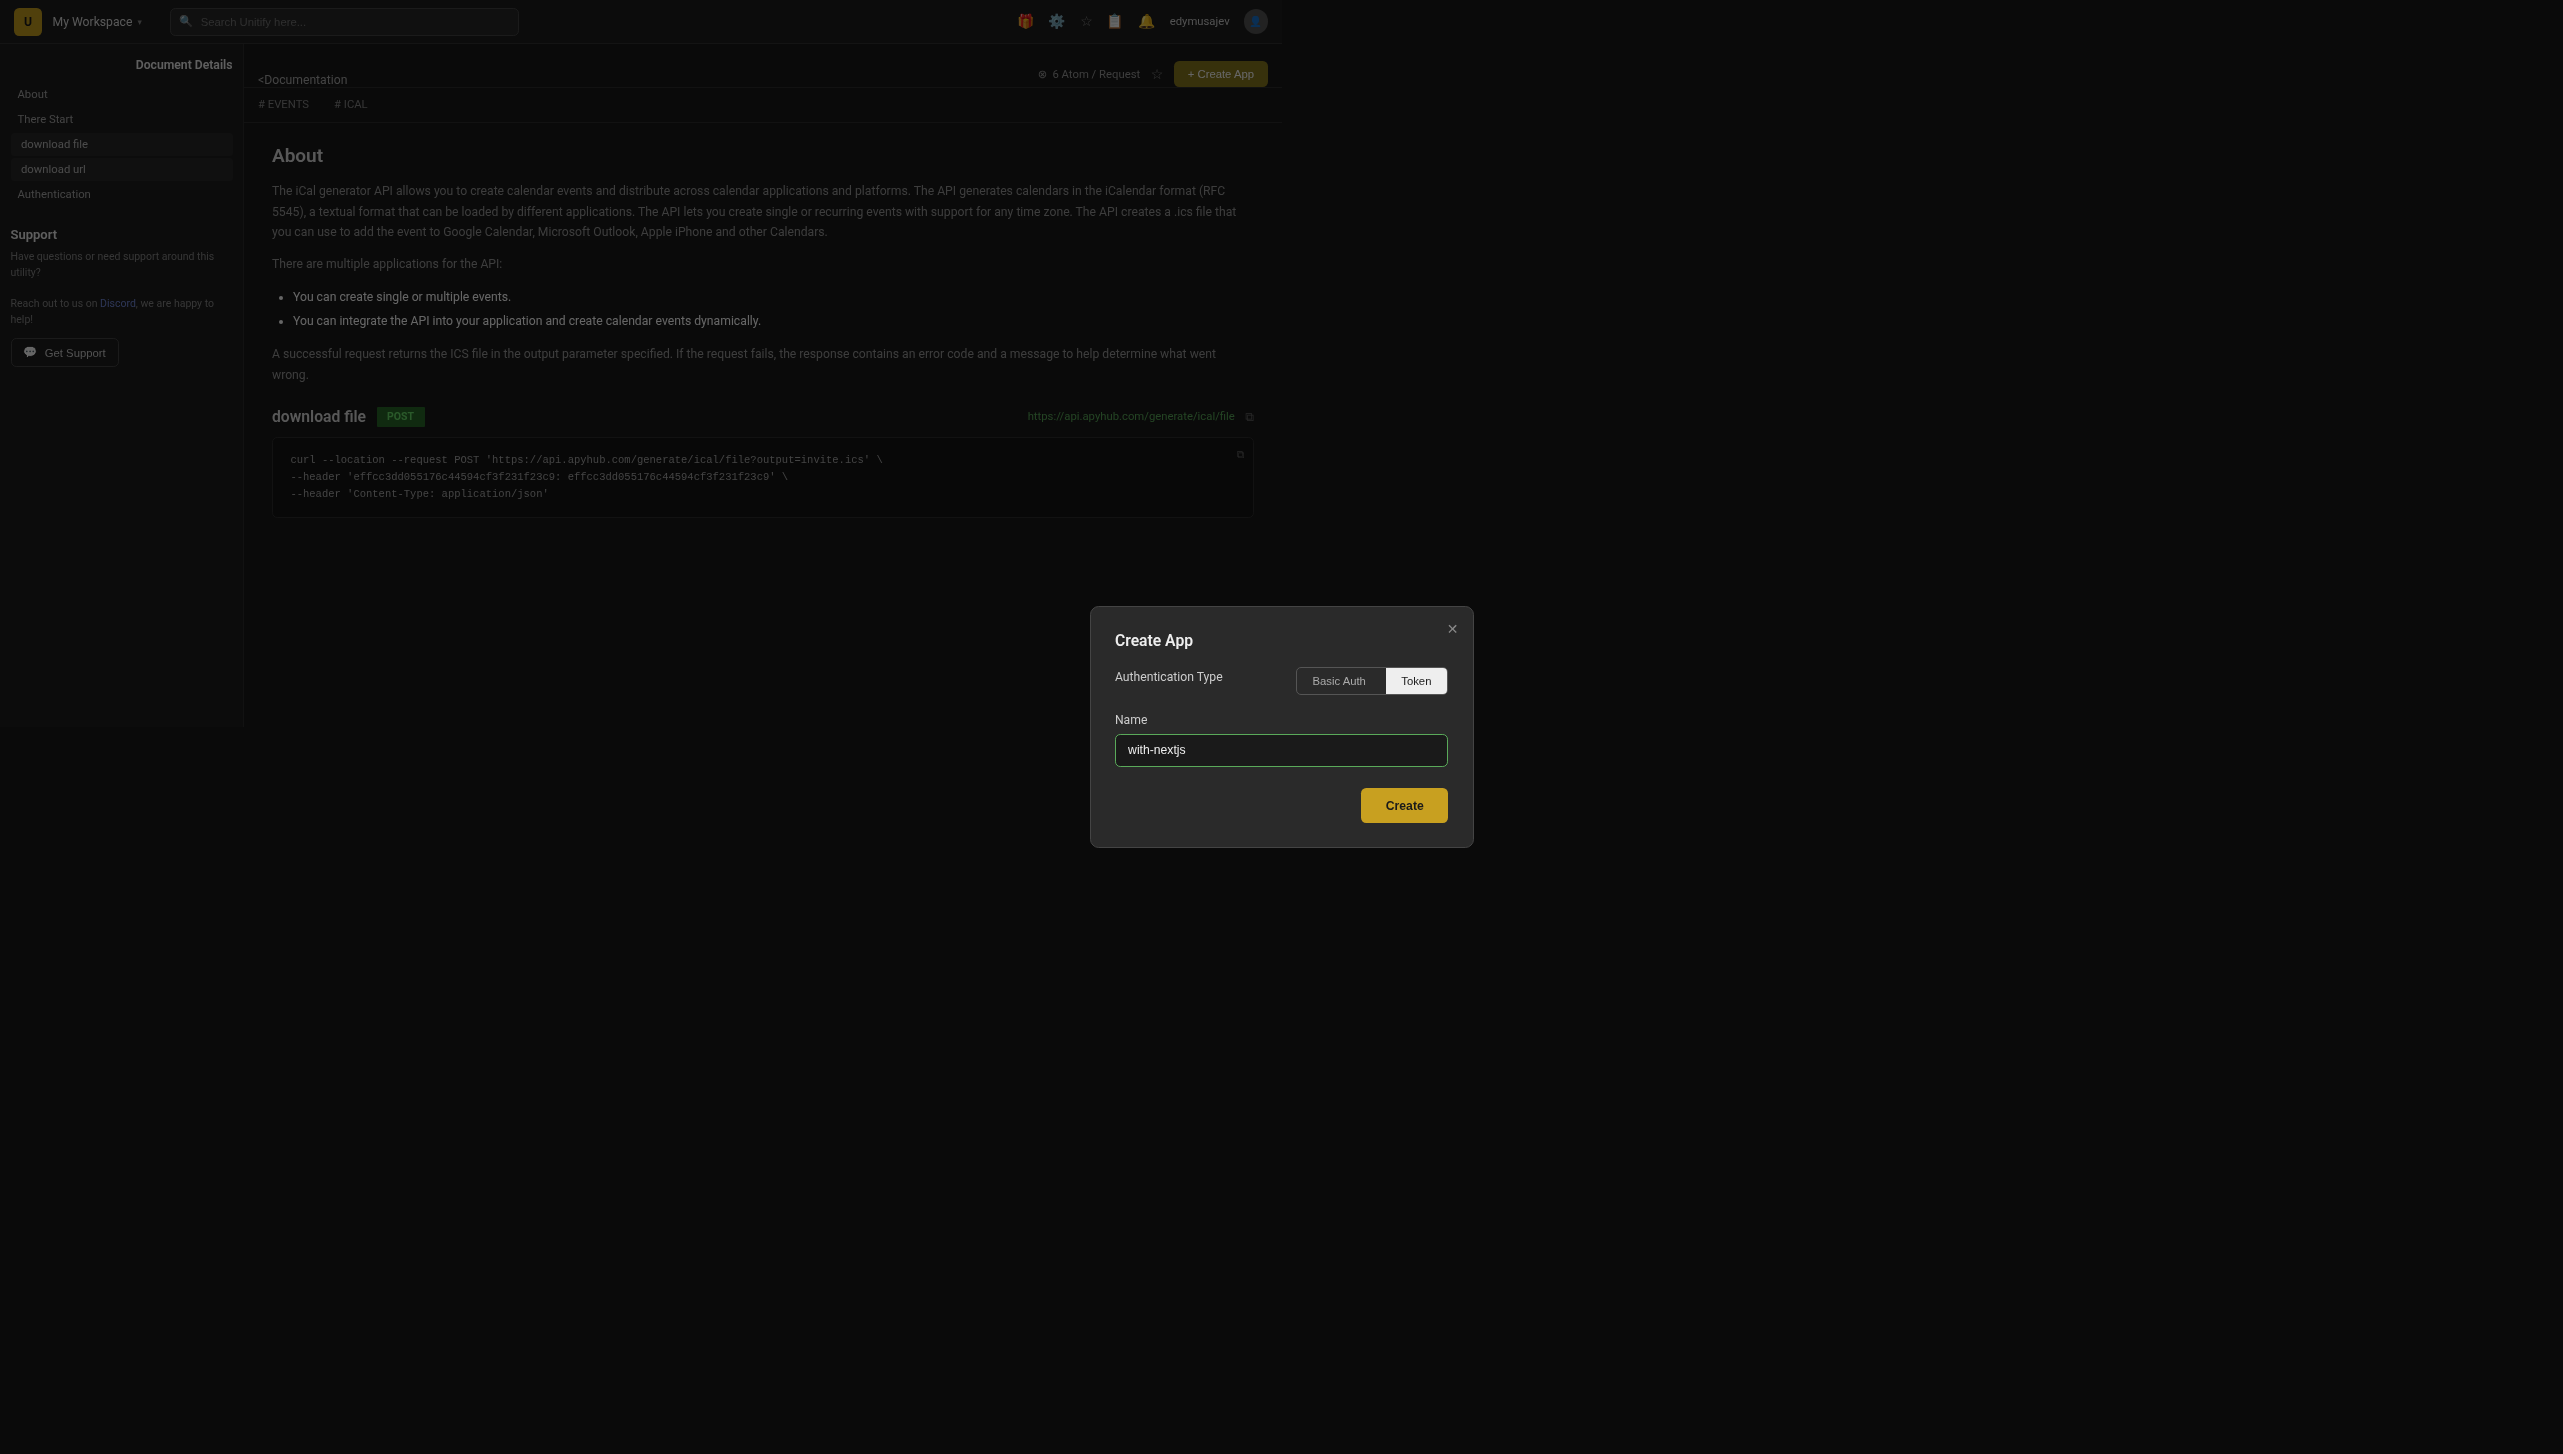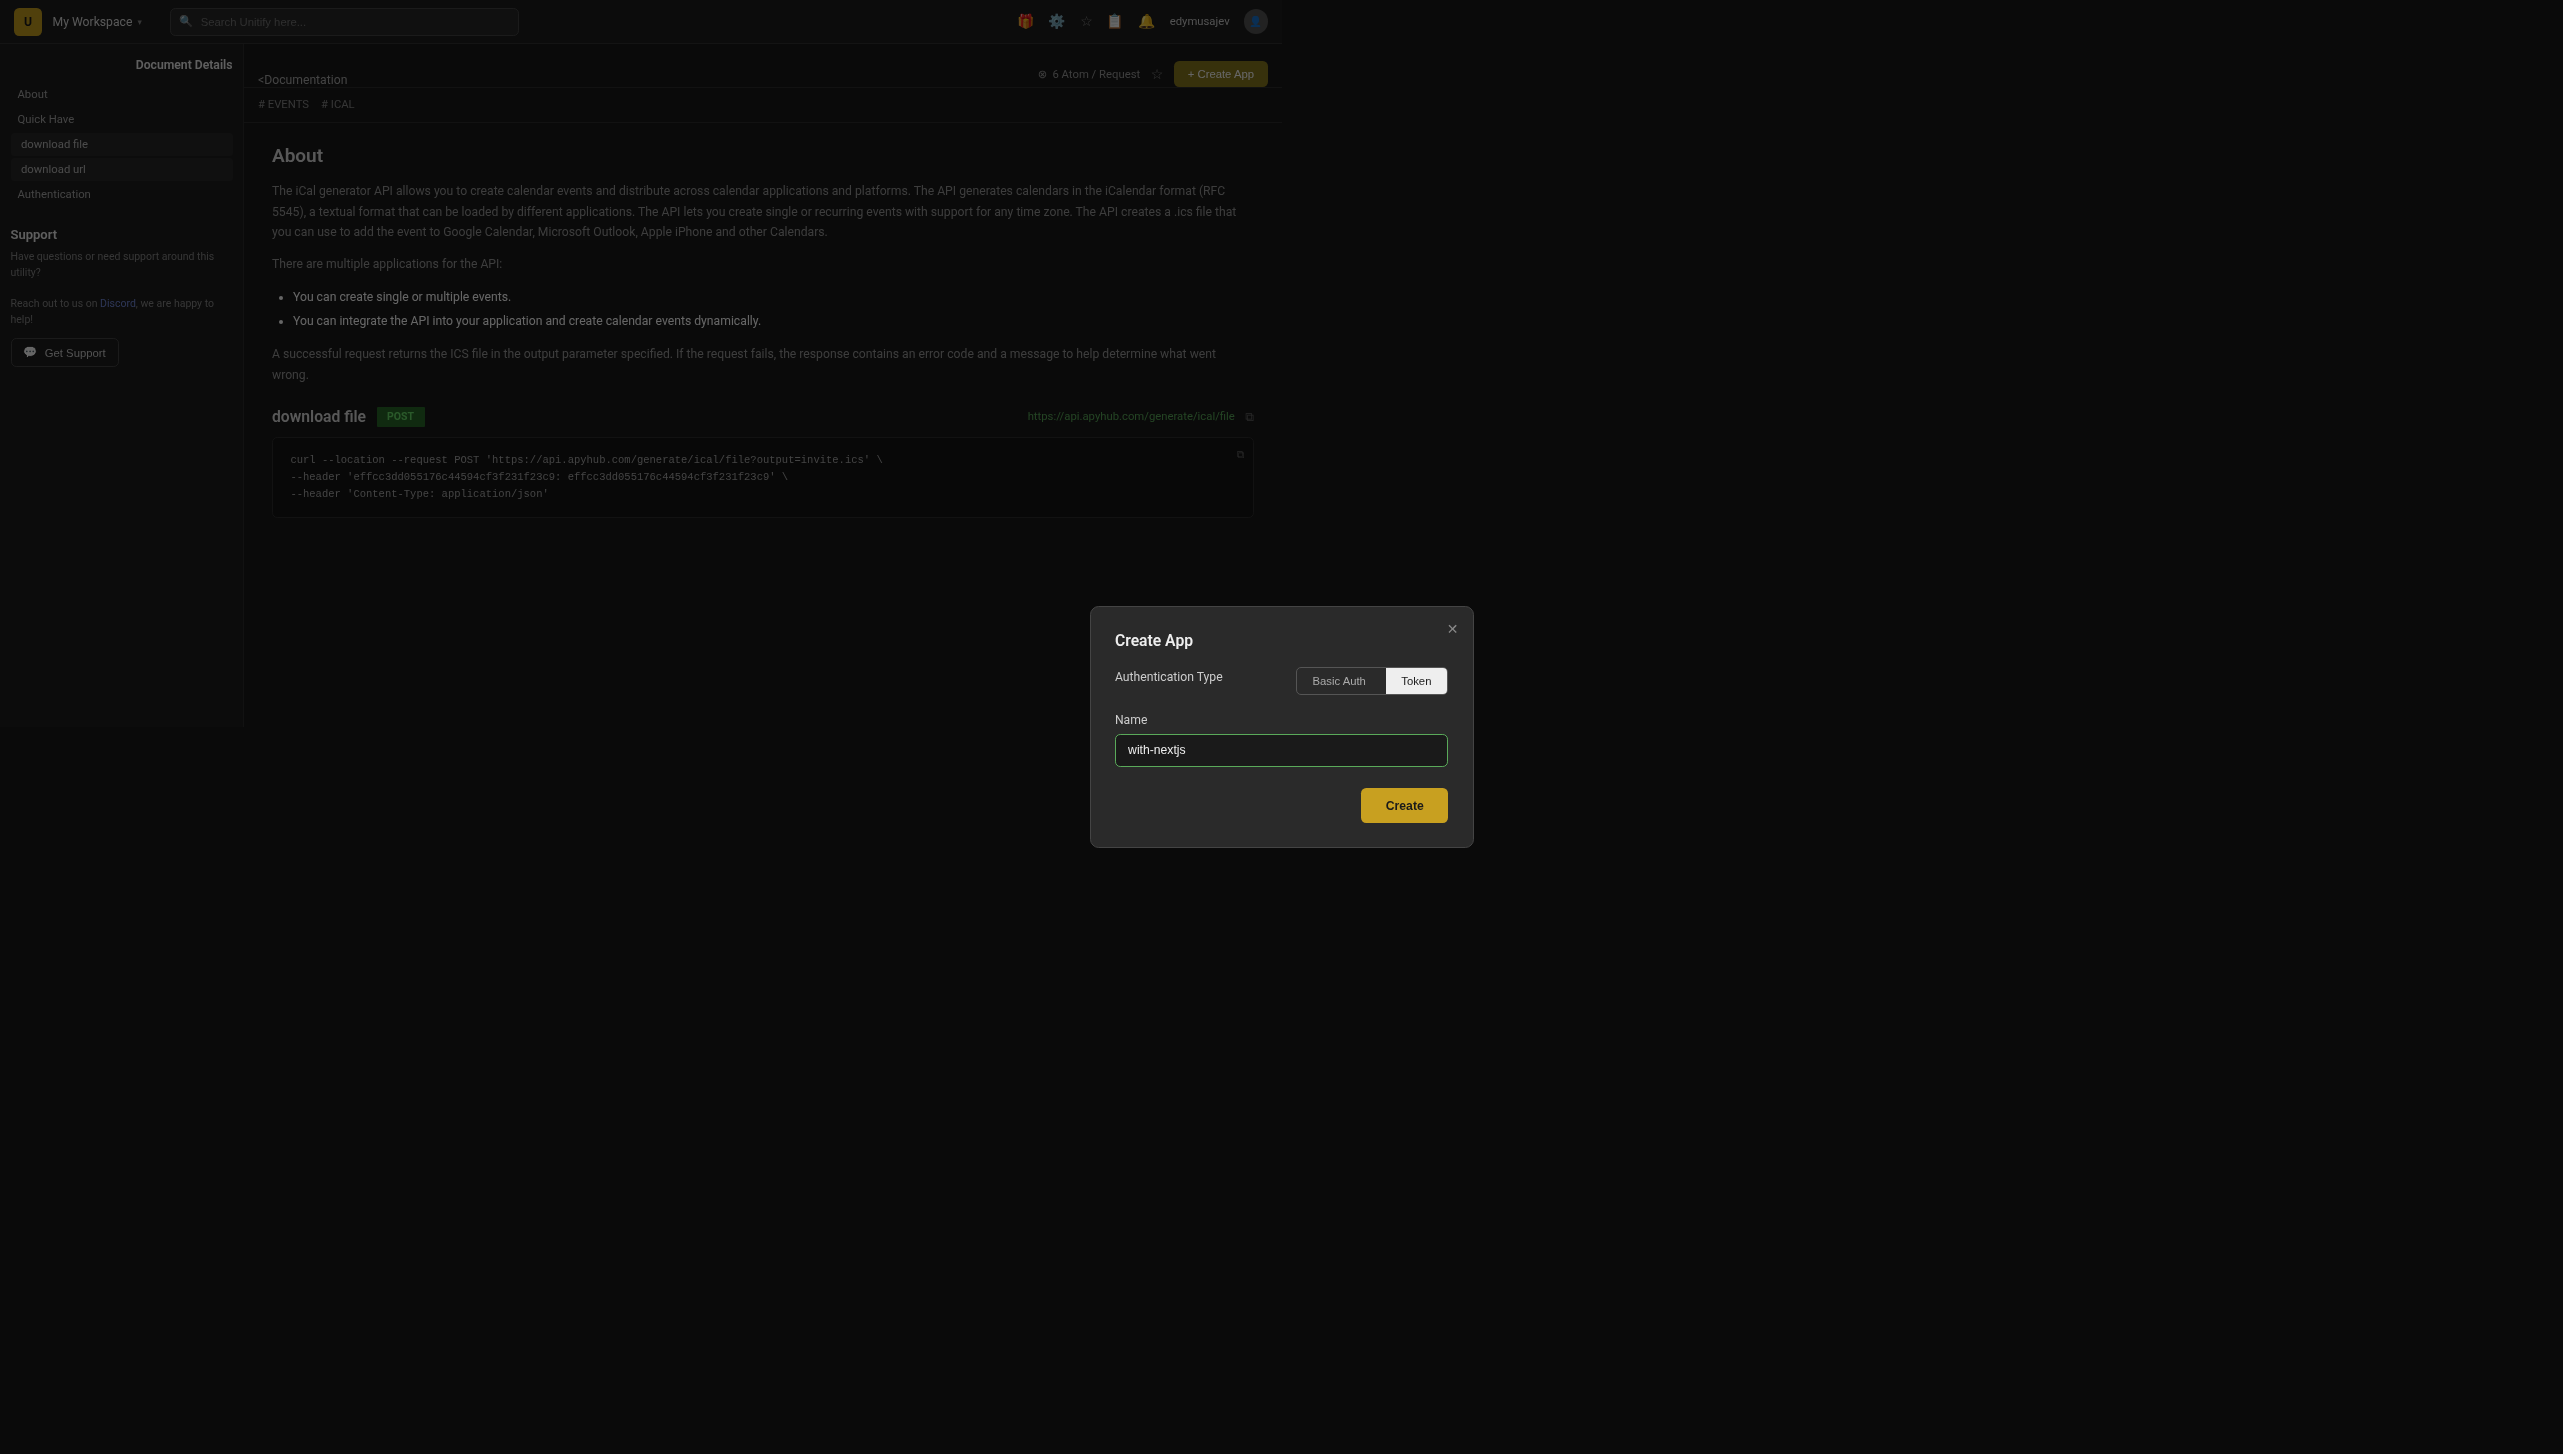--- a/index.html
+++ b/index.html
@@ -216,21 +216,21 @@
       gap: 5.2px;
     }
 
     
     .tabs-bar {
       height: 35px;
       border-bottom: 0.9px solid #2e2e2e;
       display: flex;
       align-items: center;
       padding: 0 14px;
-      gap: 12px;
+      gap: 25px;
       background: #1a1a1a;
     }
     .tab {
       color: #888;
       font-size: 11.3px;
       cursor: pointer;
       padding: 3.5px 0;
       border-bottom: 1.7px solid transparent;
     }
 
@@ -431,21 +431,21 @@
       <span>👤</span>
     </div>
   </div>
 </div>
 
 <div class="layout">
 
   <div class="sidebar">
     <div class="sidebar-section-title">Document Details</div>
     <div class="sidebar-item">About</div>
-    <div class="sidebar-item">Quick Have</div>
+    <div class="sidebar-item">There Start</div>
     <div class="sidebar-sub-item">download file</div>
     <div class="sidebar-sub-item">download url</div>
     <div class="sidebar-item">Authentication</div>
 
     <div class="sidebar-support">
       <div class="sidebar-support-title">Support</div>
       <div class="sidebar-support-text">
         <span>Have questions or need support around this utility?</span>
         <br><br>
         <span>Reach out to us on </span><span class="discord-link">Discord</span><span>, we are happy to help!</span>

